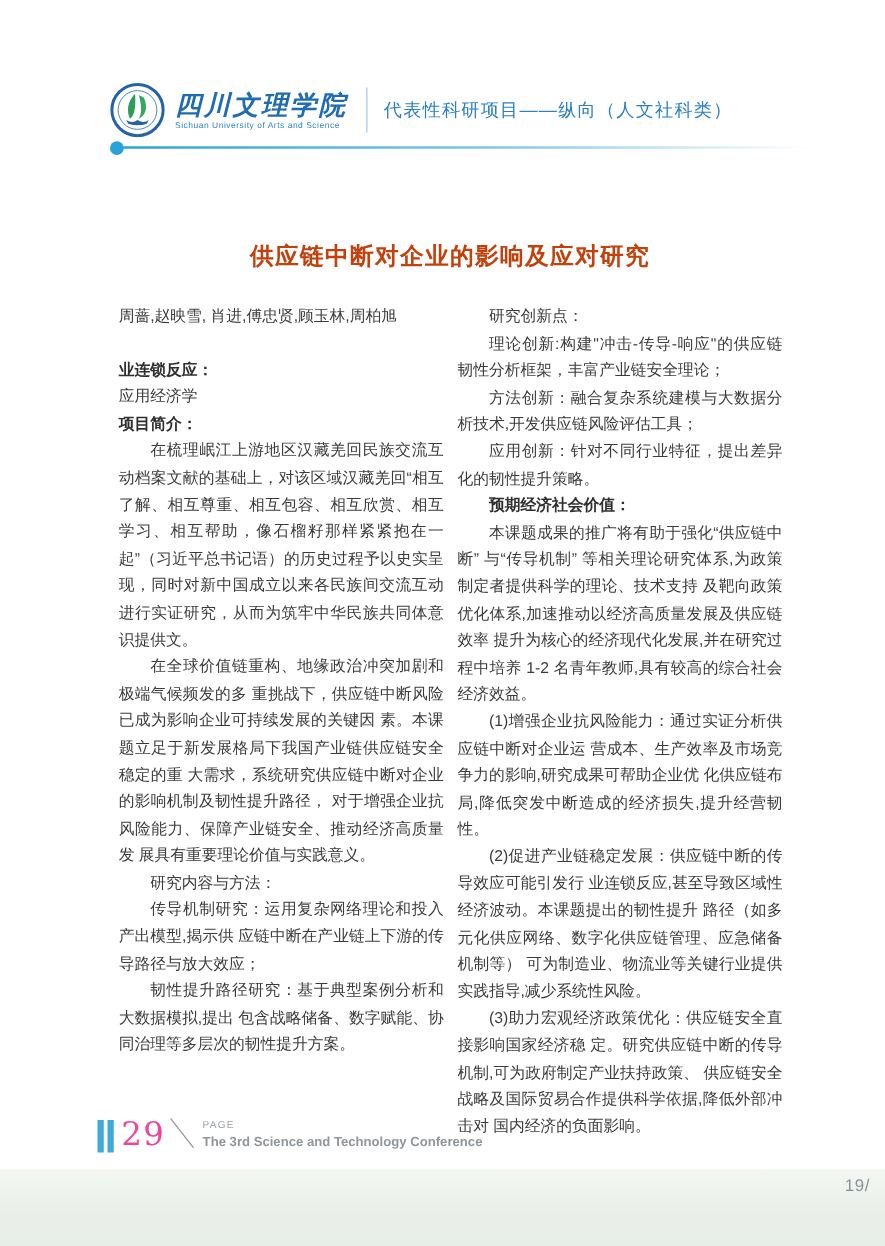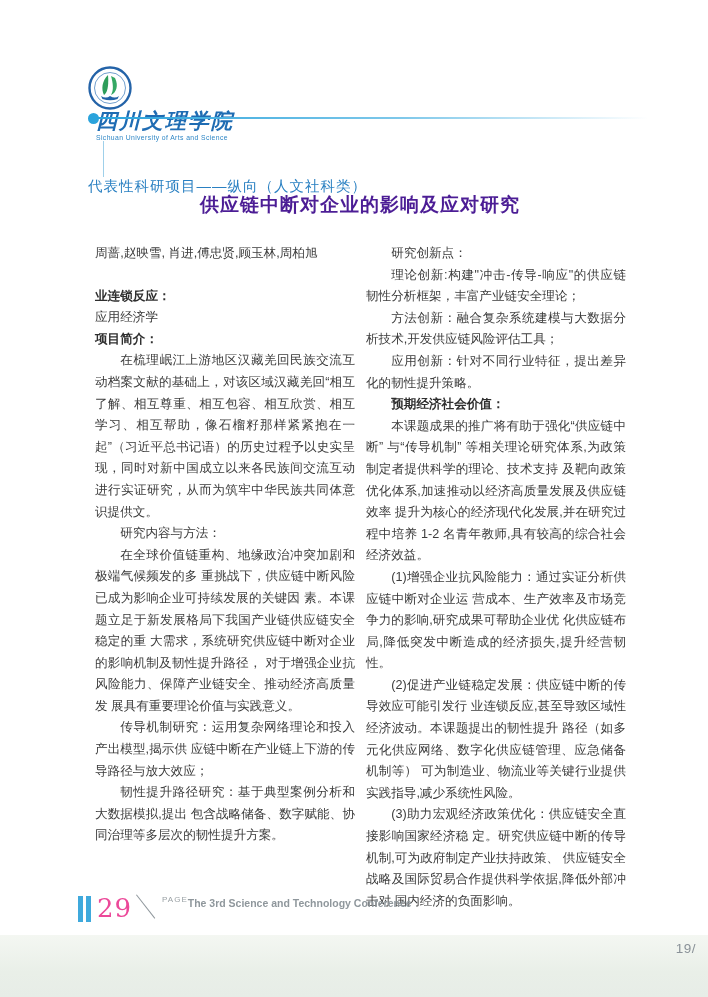--- a/index.html
+++ b/index.html
@@ -4,62 +4,62 @@
 <style>
   html,body{margin:0;padding:0;}
   body{
     width:708px;height:997px;overflow:hidden;
     font-family:"Liberation Sans","DejaVu Sans",sans-serif;
     background:#fdfdfd;
   }
   .page{position:relative;width:708px;height:997px;background:#ffffff;}
 
   
-  .header{position:absolute;left:88px;top:66px;display:flex;align-items:flex-start;flex-direction:column;}
+  .header{position:absolute;left:88px;top:66px;display:flex;align-items:center;}
   .logo{width:44px;height:44px;flex:0 0 auto;}
   .uni-wrap{margin-left:8px;display:flex;flex-direction:column;justify-content:center;}
   .uni-zh{
     font-family:"DejaVu Serif","Liberation Serif",serif;
     font-weight:bold;font-style:italic;font-size:21px;letter-spacing:2px;
     color:#1f6cb3;line-height:22px;white-space:nowrap;
   }
   .uni-en{font-size:6.8px;color:#2e86c5;letter-spacing:.4px;margin-top:2px;white-space:nowrap;}
   .v-divider{width:1px;height:36px;background:#9fd0ea;margin:0 13px 0 15px;}
   .section-title{font-size:14.5px;color:#2a80c2;letter-spacing:1px;white-space:nowrap;}
 
   .header-rule{position:absolute;left:88px;top:113px;width:562px;height:10px;}
   .header-rule .dot{position:absolute;left:0;top:0;width:11px;height:11px;border-radius:50%;background:#2aa3dc;}
   .header-rule .line{position:absolute;left:10px;top:4px;height:2px;width:550px;
     background:linear-gradient(to right,#2aa3dc 0%,#7ec8ea 55%,rgba(255,255,255,0) 100%);}
 
   
   .article-title{
     position:absolute;left:95px;top:192px;width:530px;text-align:center;
-    font-size:19px;font-weight:bold;color:#4c1d95;letter-spacing:1px;
+    font-size:19px;font-weight:bold;color:#c2410c;letter-spacing:1px;
   }
   .columns{position:absolute;left:95px;top:243px;width:532px;display:flex;gap:11px;}
   .column{width:260px;flex:0 0 auto;}
   .column p{margin:0;font-size:12.6px;line-height:21.6px;color:#3b3b3b;
     text-align:justify;text-justify:inter-ideograph;word-break:break-all;}
   .column p.heading{font-weight:bold;color:#2f2f2f;}
   .column p.indent{text-indent:2em;}
   .column p.gap{margin-top:21px;}
 
   
   .footer{position:absolute;left:78px;top:894px;display:flex;align-items:flex-start;}
   .footer .bars{display:flex;gap:3px;margin-top:2px;}
   .footer .bar{width:5px;height:26px;background:#3fa9dc;}
   .page-num{
     font-family:"DejaVu Serif","Liberation Serif",serif;
     font-size:26px;color:#ec4899;line-height:28px;margin-left:6px;letter-spacing:1px;
   }
   .slash{width:24px;height:28px;position:relative;margin-left:2px;}
   .slash::after{content:"";position:absolute;left:2px;top:1px;width:1px;height:30px;
     background:#8f979c;transform:rotate(-38deg);transform-origin:top left;}
-  .footer-text{margin-left:4px;display:flex;flex-direction:row;}
+  .footer-text{margin-left:4px;display:flex;flex-direction:column;}
   .footer-label{font-size:8px;color:#9aa1a5;letter-spacing:1px;line-height:10px;margin-top:1px;}
   .footer-conf{font-size:10.5px;color:#8f979c;line-height:14px;margin-top:2px;white-space:nowrap;font-weight:bold;}
 
   
   .bottom-band{position:absolute;left:0;bottom:0;width:708px;height:62px;
     background:linear-gradient(to bottom,#f4f7f2 0%,#e9efe8 60%,#e7ede7 100%);}
   .viewer-pageno{position:absolute;top:941px;right:12px;font-size:13.5px;color:#8a9298;
     letter-spacing:.5px;}
 </style>
 </head>
@@ -89,22 +89,22 @@
 
   <div class="article-title">供应链中断对企业的影响及应对研究</div>
 
   <div class="columns">
     <div class="column">
         <p class="">周蔷,赵映雪, 肖进,傅忠贤,顾玉林,周柏旭</p>
         <p class="heading gap">业连锁反应：</p>
         <p class="">应用经济学</p>
         <p class="heading">项目简介：</p>
         <p class="indent">在梳理岷江上游地区汉藏羌回民族交流互动档案文献的基础上，对该区域汉藏羌回“相互了解、相互尊重、相互包容、相互欣赏、相互学习、相互帮助，像石榴籽那样紧紧抱在一起”（习近平总书记语）的历史过程予以史实呈现，同时对新中国成立以来各民族间交流互动进行实证研究，从而为筑牢中华民族共同体意识提供文。</p>
+        <p class="indent">在全球价值链重构、地缘政治冲突加剧和极端气候频发的多 重挑战下，供应链中断风险已成为影响企业可持续发展的关键因 素。本课题立足于新发展格局下我国产业链供应链安全稳定的重 大需求，系统研究供应链中断对企业的影响机制及韧性提升路径， 对于增强企业抗风险能力、保障产业链安全、推动经济高质量发 展具有重要理论价值与实践意义。</p>
         <p class="indent">研究内容与方法：</p>
-        <p class="indent">在全球价值链重构、地缘政治冲突加剧和极端气候频发的多 重挑战下，供应链中断风险已成为影响企业可持续发展的关键因 素。本课题立足于新发展格局下我国产业链供应链安全稳定的重 大需求，系统研究供应链中断对企业的影响机制及韧性提升路径， 对于增强企业抗风险能力、保障产业链安全、推动经济高质量发 展具有重要理论价值与实践意义。</p>
         <p class="indent">传导机制研究：运用复杂网络理论和投入产出模型,揭示供 应链中断在产业链上下游的传导路径与放大效应；</p>
         <p class="indent">韧性提升路径研究：基于典型案例分析和大数据模拟,提出 包含战略储备、数字赋能、协同治理等多层次的韧性提升方案。</p>
       </div>
     <div class="column">
         <p class="indent">研究创新点：</p>
         <p class="indent">理论创新:构建"冲击-传导-响应"的供应链韧性分析框架，丰富产业链安全理论；</p>
         <p class="indent">方法创新：融合复杂系统建模与大数据分析技术,开发供应链风险评估工具；</p>
         <p class="indent">应用创新：针对不同行业特征，提出差异化的韧性提升策略。</p>
         <p class="heading indent">预期经济社会价值：</p>
         <p class="indent">本课题成果的推广将有助于强化“供应链中断” 与“传导机制” 等相关理论研究体系,为政策制定者提供科学的理论、技术支持 及靶向政策优化体系,加速推动以经济高质量发展及供应链效率 提升为核心的经济现代化发展,并在研究过程中培养 1-2 名青年教师,具有较高的综合社会经济效益。</p>

